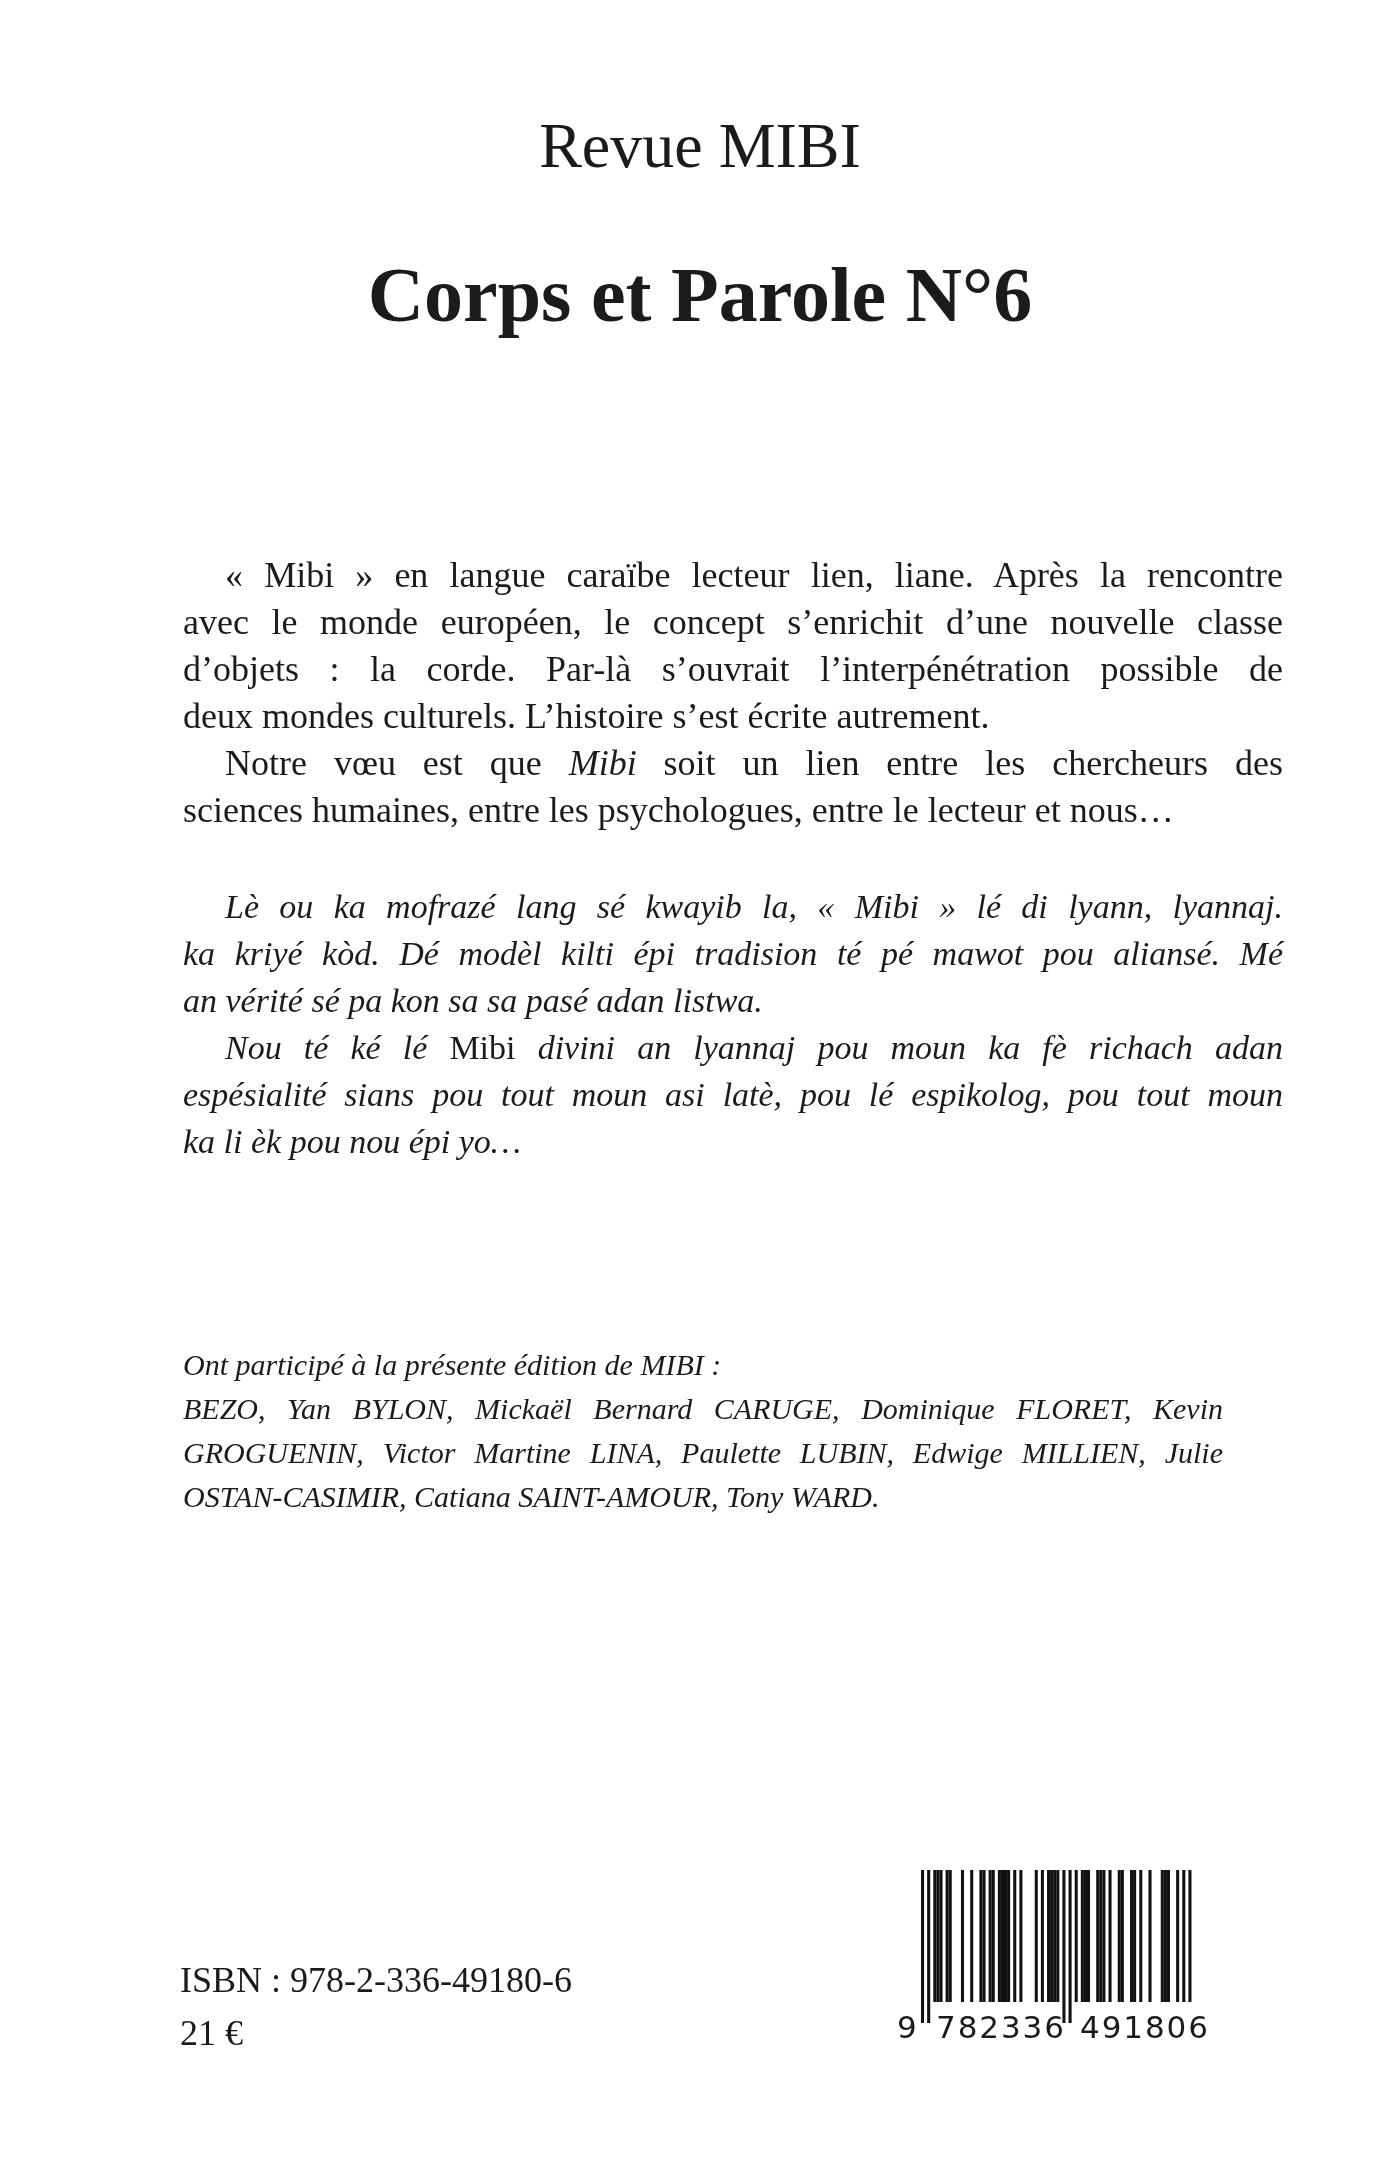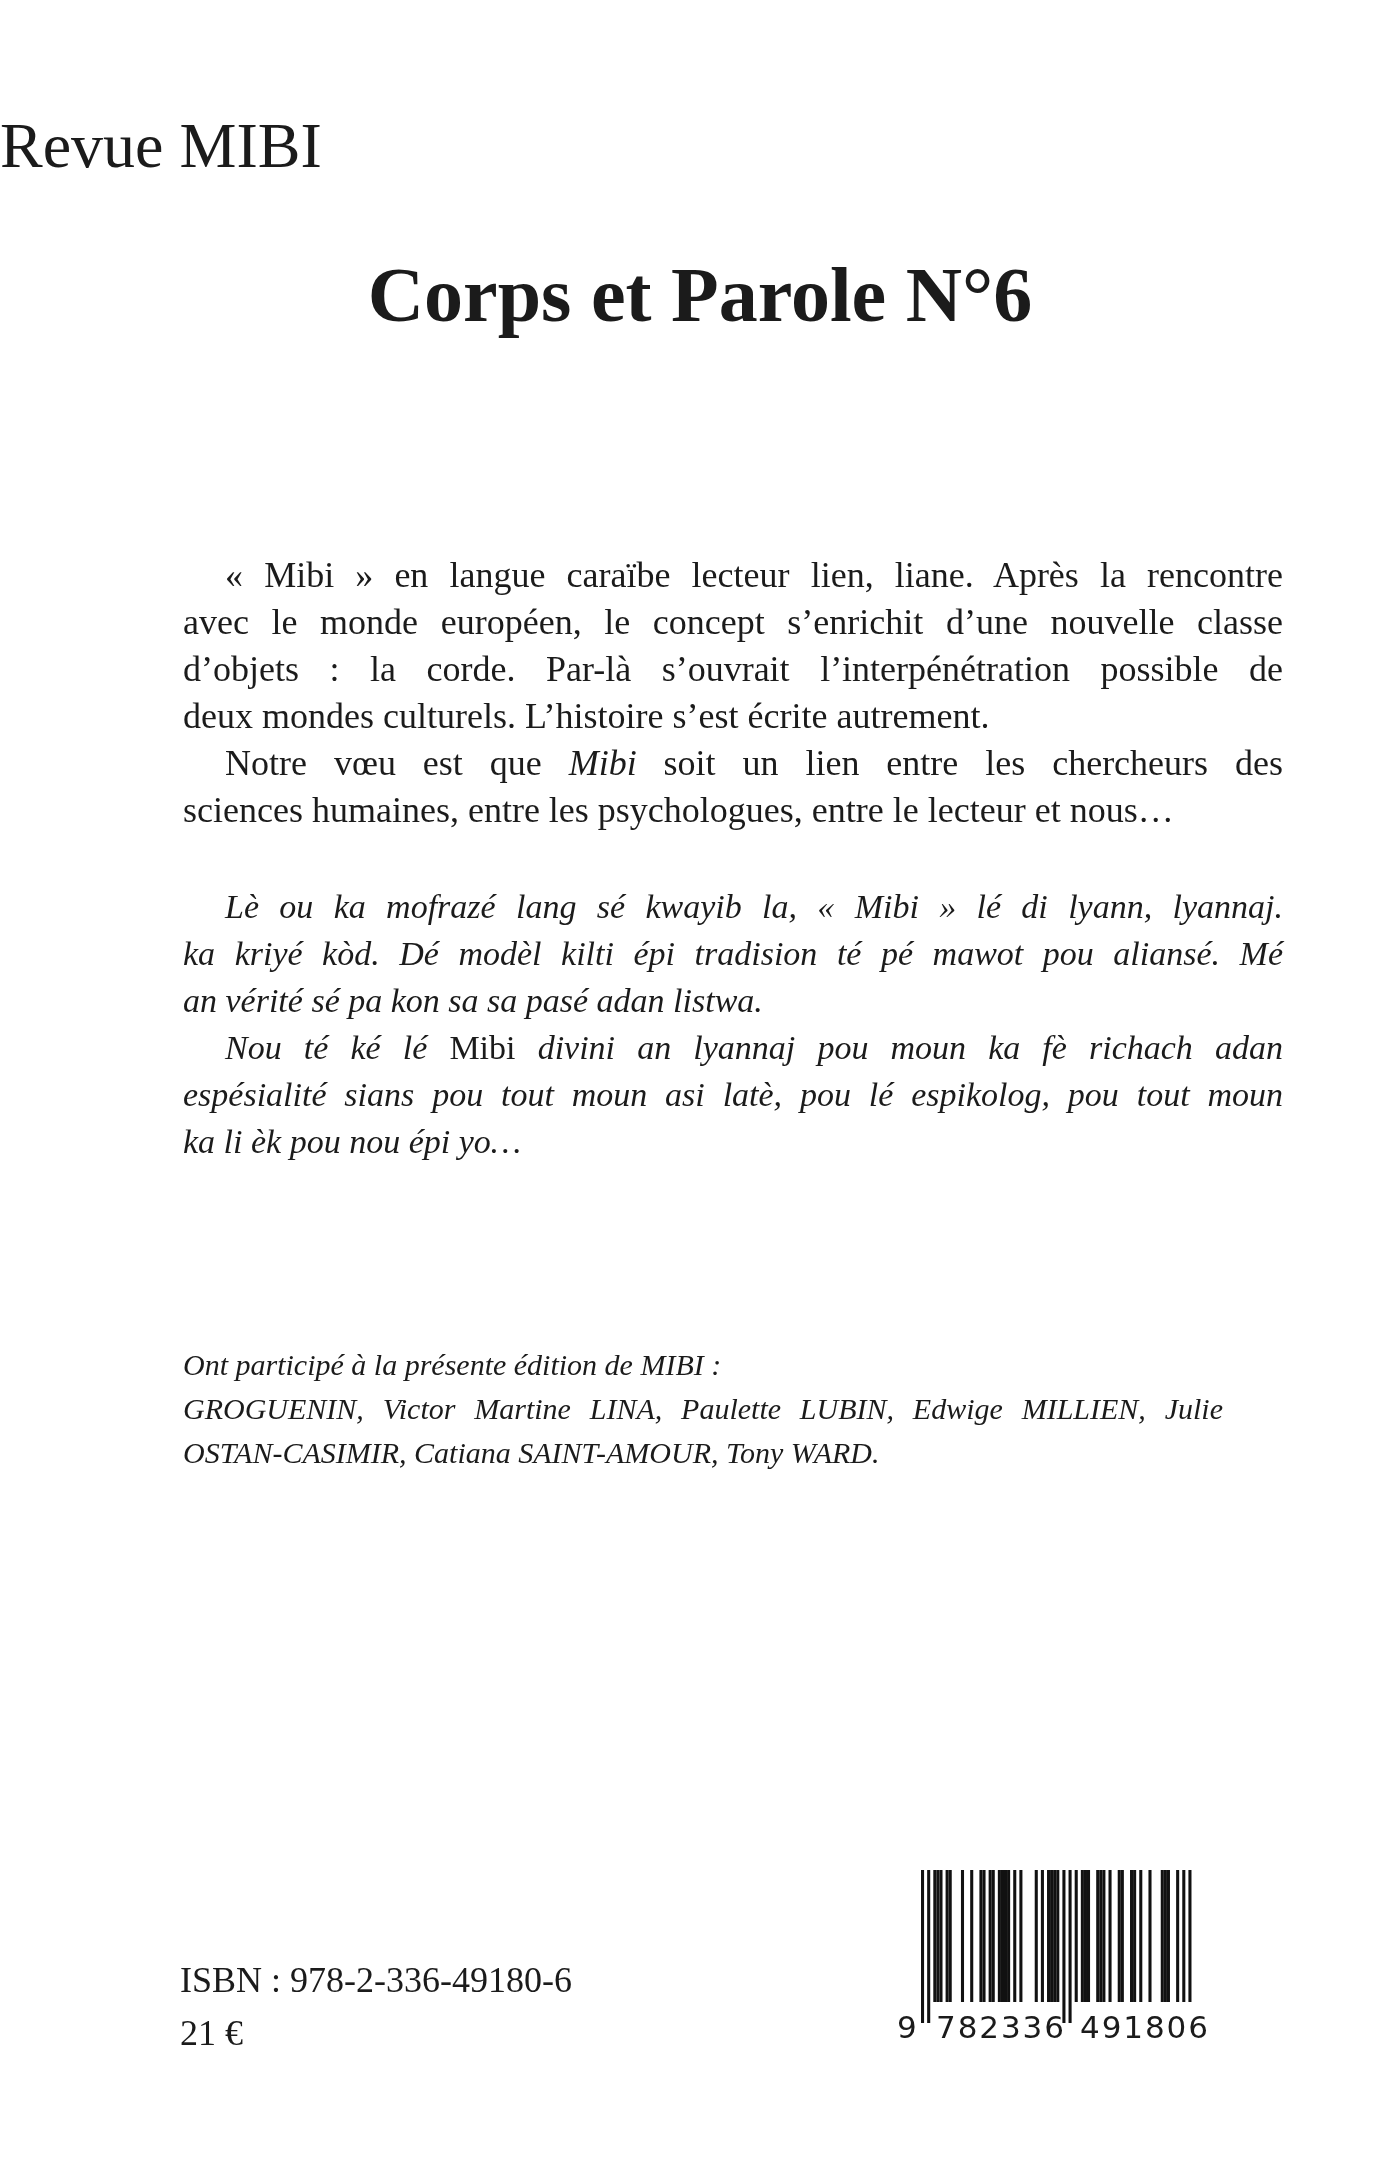--- a/index.html
+++ b/index.html
@@ -3,21 +3,21 @@
 <meta charset="utf-8">
 <style>
   html,body{margin:0;padding:0}
   body{
     width:1400px;height:2168px;position:relative;overflow:hidden;
     background:#ffffff;color:#1b1b1b;
     font-family:"Liberation Serif","DejaVu Serif",serif;
   }
   .abs{position:absolute}
   #series-title{
-    top:112px;left:0;width:1400px;text-align:left;
+    top:112px;left:0;width:1400px;text-align:center;
     font-size:64px;line-height:1.05;font-weight:normal;margin:0;
   }
   #volume-title{
     top:254px;left:0;width:1400px;text-align:center;
     font-size:78px;line-height:1.05;font-weight:bold;margin:0;
   }
   .textblock{position:absolute;left:183px;width:1100px}
   #french-block{top:552px;font-size:36px;line-height:47px;font-style:normal}
   #creole-block{top:883px;font-size:34px;line-height:47px;font-style:italic}
   #contributors-block{top:1343px;width:1040px;font-size:30px;line-height:44px;font-style:italic}
@@ -70,20 +70,21 @@
       <div class="jline">espésialité sians pou tout moun asi latè, pou lé espikolog, pou tout moun</div>
       <div class="jline final">ka li èk pou nou épi yo…</div>
     </div>
   </div>
 
 <div class="textblock" id="contributors-block">
     <div class="para">
       <div class="jline final">Ont participé à la présente édition de MIBI :</div>
     </div>
     <div class="para">
+      <div class="jline">BEZO, Yan BYLON, Mickaël Bernard CARUGE, Dominique FLORET, Kevin</div>
       <div class="jline">GROGUENIN, Victor Martine LINA, Paulette LUBIN, Edwige MILLIEN, Julie</div>
       <div class="jline final">OSTAN-CASIMIR, Catiana SAINT-AMOUR, Tony WARD.</div>
     </div>
   </div>
 
 <div class="abs" id="isbn-block">
   <div>ISBN : 978-2-336-49180-6</div>
   <div>21 €</div>
 </div>
 

